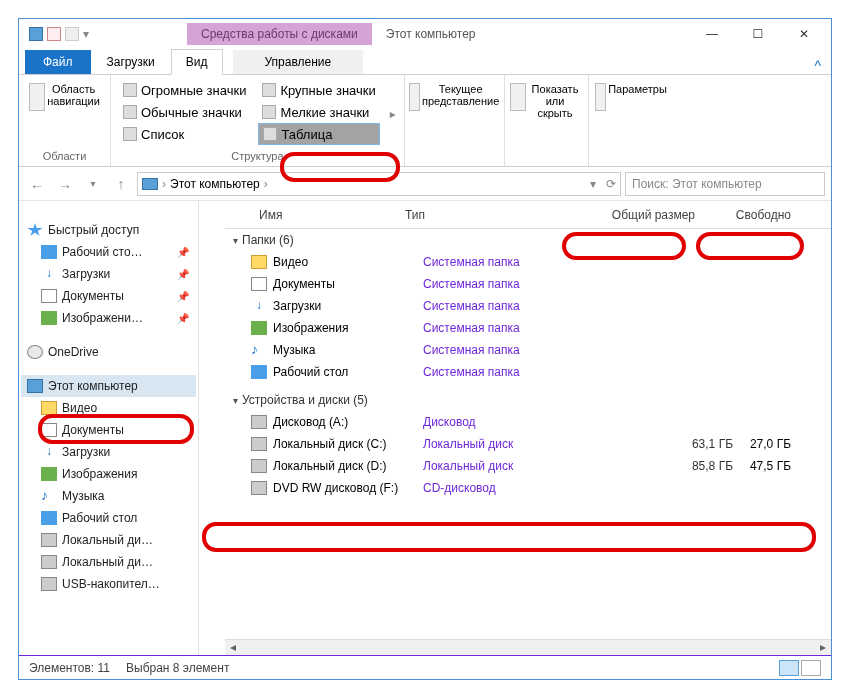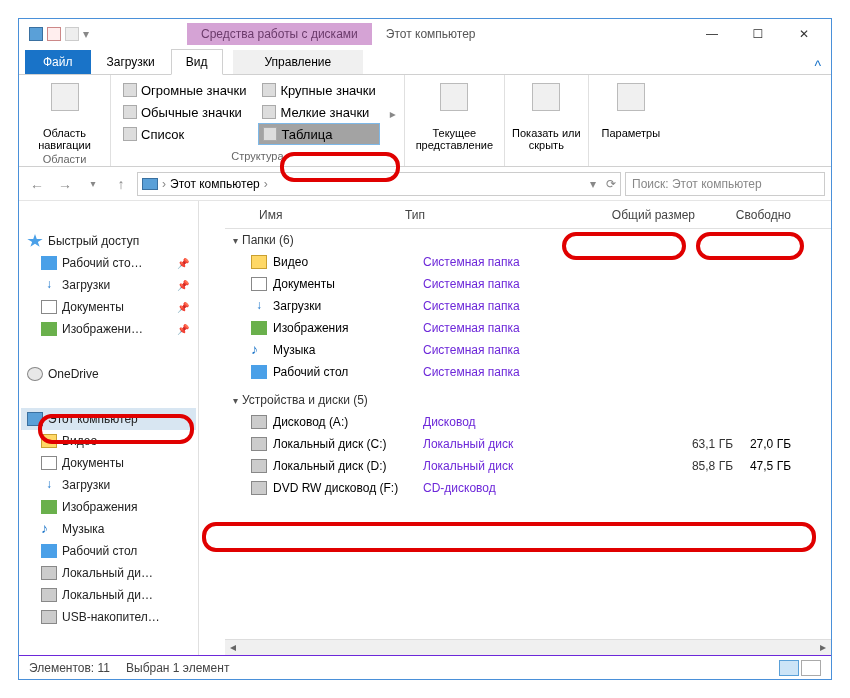--- a/index.html
+++ b/index.html
@@ -18,37 +18,37 @@
 .filetab { background: #1973c8; color: #fff; padding: 5px 18px; font-size: 12px; }
 .viewtab { padding: 5px 14px; margin-left: 2px; }
 .viewtab.active { border: 1px solid #d0d0d0; border-bottom: 1px solid #fff; margin-bottom: -1px; background: #fff; }
 .ctx-tab2 { margin-left: 10px; background: #f0f0f0; padding: 5px 32px; }
 .help-icon { margin-left: auto; margin-right: 10px; color: #1973c8; font-size: 14px; }
 
 .ribbon { height: 92px; display: flex; border-bottom: 1px solid #d0d0d0; background: #fff; }
 .rgroup { border-right: 1px solid #e0e0e0; display: flex; flex-direction: column; padding: 4px 8px 2px; align-items: center; }
 .rgroup .gbody { flex: 1; display: flex; gap: 10px; align-items: flex-start; }
 .rgroup .glabel { color: #666; font-size: 11px; padding: 2px 0; }
-.bigbtn { display: flex; flex-direction: column; align-items: center; width: 72px; font-size: 11px; text-align: center; gap: 16px; padding-top: 4px; }
+.bigbtn { display: flex; flex-direction: row; align-items: flex-start; width: 72px; font-size: 11px; text-align: center; gap: 2px; padding-top: 4px; }
 .bigbtn .bicon { width: 28px; height: 28px; background: #f0f0f0; border: 1px solid #bbb; }
 .viewopts { display: grid; grid-template-columns: repeat(2, auto); grid-auto-rows: 22px; column-gap: 8px; }
 .vopt { display: flex; align-items: center; gap: 4px; font-size: 13px; padding: 0 4px; }
 .vopt.sel { background: #a3a3a3; border: 1px solid #7db8e8; }
 .vopt .vicon { width: 14px; height: 14px; background: #ddd; border: 1px solid #aaa; }
 
 .addrbar { height: 34px; display: flex; align-items: center; padding: 3px 6px; gap: 4px; border-bottom: 1px solid #e5e5e5; }
 .navbtn { width: 24px; height: 24px; display: flex; align-items: center; justify-content: center; color: #888; font-size: 14px; }
 .breadcrumb { flex: 1; height: 24px; border: 1px solid #ccc; display: flex; align-items: center; padding: 0 4px; gap: 4px; }
 .breadcrumb .pcicon { width: 16px; height: 12px; background: #5aa0d8; border: 1px solid #3a70a0; }
 .searchbox { width: 200px; height: 24px; border: 1px solid #ccc; display: flex; align-items: center; padding: 0 6px; color: #888; }
 
 .body { flex: 1; display: flex; overflow: hidden; }
 .tree { width: 180px; border-right: 1px solid #e0e0e0; overflow-y: auto; padding: 6px 2px; }
 .tnode { display: flex; align-items: center; gap: 5px; height: 22px; padding-left: 20px; font-size: 12px; color: #222; white-space: nowrap; overflow: hidden; }
-.tnode.lvl0 { padding-left: 6px; margin-top: 23px; }
+.tnode.lvl0 { padding-left: 6px; margin-top: 12px; }
 .tnode.sel { background: #d8e6f2; }
 .ticon { width: 16px; height: 14px; display: inline-block; }
 .ic-star { background: #4aa0e8; clip-path: polygon(50% 0,61% 35%,98% 35%,68% 57%,79% 91%,50% 70%,21% 91%,32% 57%,2% 35%,39% 35%); }
 .ic-folder { background: #ffd866; border: 1px solid #caa030; }
 .ic-desktop { background: #4aa0e8; }
 .ic-dl { color: #1973c8; font-weight: bold; text-align: center; line-height: 12px; }
 .ic-doc { background: #fff; border: 1px solid #888; }
 .ic-img { background: #6ab04c; }
 .ic-music { color: #1973c8; font-size: 14px; line-height: 12px; }
 .ic-cloud { background: #e8e8e8; border: 1px solid #888; border-radius: 50%; }
@@ -378,21 +378,21 @@
           <div class="sbtn">◂</div>
           <div class="strack"></div>
           <div class="sbtn">▸</div>
         </div>
       </div>
     </div>
   </div>
 
   <div class="statusbar">
     <span>Элементов: 11</span>
-    <span>Выбран 1 элемент</span>
+    <span>Выбран 8 элемент</span>
     <div class="viewbtns">
       <div class="on"></div>
       <div></div>
     </div>
   </div>
 
 </div>
 
 <div class="highlight" style="left:280px; top:152px; width:120px; height:30px;"></div>
 <div class="highlight" style="left:562px; top:232px; width:124px; height:28px;"></div>

